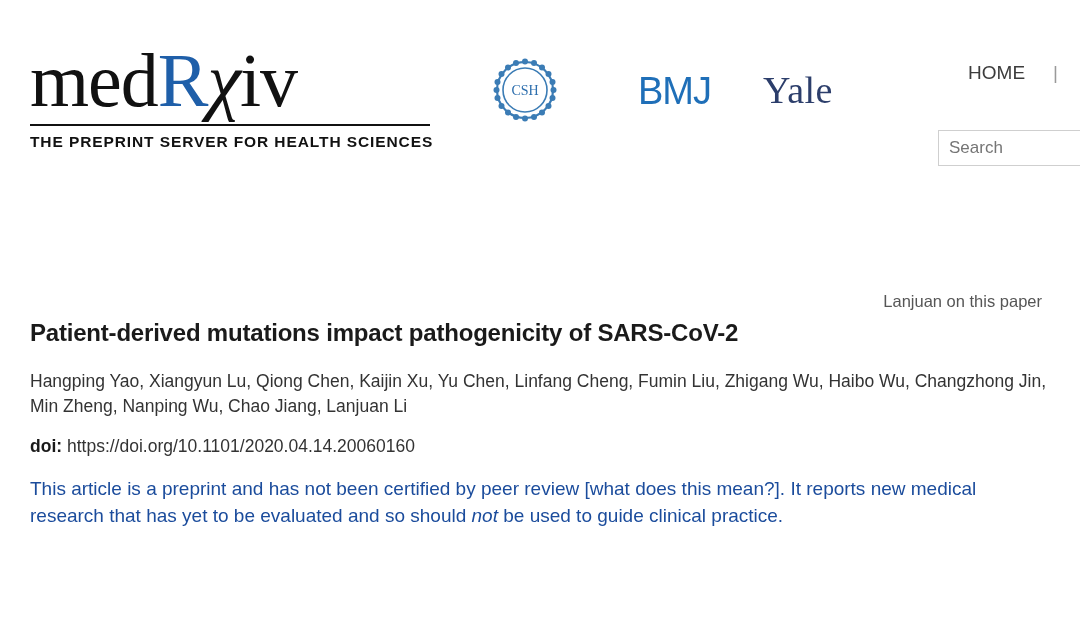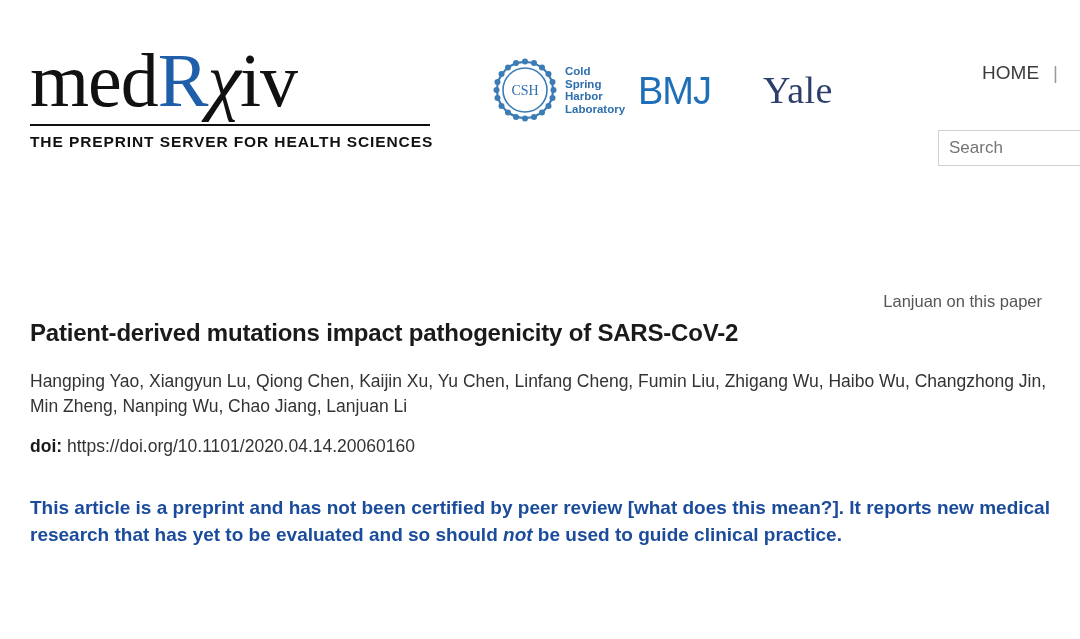--- a/index.html
+++ b/index.html
@@ -100,21 +100,21 @@
     letter-spacing: 0.5px;
   }
 
   
   .nav {
     position: absolute;
     right: 22px;
     top: 62px;
     display: flex;
     align-items: center;
-    gap: 14px;
+    gap: 28px;
     font-family: "Liberation Sans", sans-serif;
     font-size: 19px;
     color: #444444;
   }
   .nav .home { color: #3c3c3c; }
   .nav .divider { color: #9a9a9a; }
 
   .search-box {
     position: absolute;
     right: -8px;
@@ -171,24 +171,24 @@
   .doi-line {
     margin-top: 17px;
     font-size: 17.5px;
     color: #333333;
   }
   .doi-line .doi-label {
     font-weight: 700;
     color: #1a1a1a;
   }
   .disclaimer {
-    margin-top: 37px;
+    margin-top: 18px;
     font-size: 19px;
     line-height: 27px;
-    font-weight: 700;
+    font-weight: 400;
     color: #1b4c9c;
   }
   .disclaimer .ital { font-style: italic; }
 </style>
 </head>
 <body>
 
 <div class="header">
 
   <div class="logo-block">
@@ -222,26 +222,20 @@
             <circle cx="4.5" cy="40" r="3"></circle>
           <circle cx="3.5" cy="32" r="3"></circle>
             <circle cx="4.5" cy="24" r="3"></circle>
             <circle cx="8.5" cy="16" r="3"></circle>
           <circle cx="15" cy="9.5" r="3"></circle>
             <circle cx="23" cy="5" r="3"></circle>
         </g>
         <text x="32" y="37" text-anchor="middle" font-family="Liberation Serif, serif" font-size="14" fill="#2e6fae">CSH</text>
       </svg>
     </div>
-    <div class="cshl-text">
-      <div>Cold</div>
-      <div>Spring</div>
-      <div>Harbor</div>
-      <div>Laboratory</div>
-    </div>
   </div>
 
   <div class="bmj">BMJ</div>
   <div class="yale">Yale</div>
 
   <div class="nav">
     <span class="home">HOME</span>
     <span class="divider">|</span>
   </div>
 

